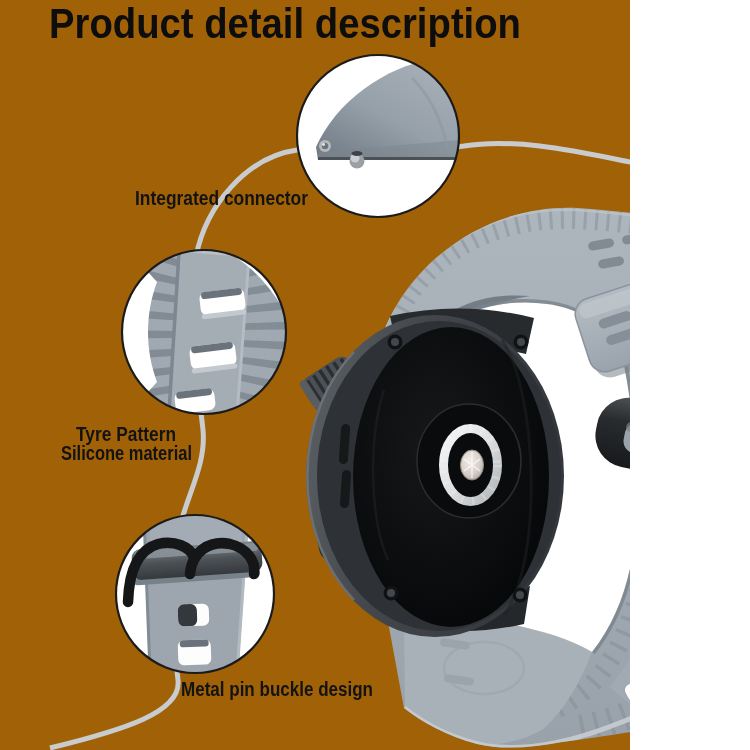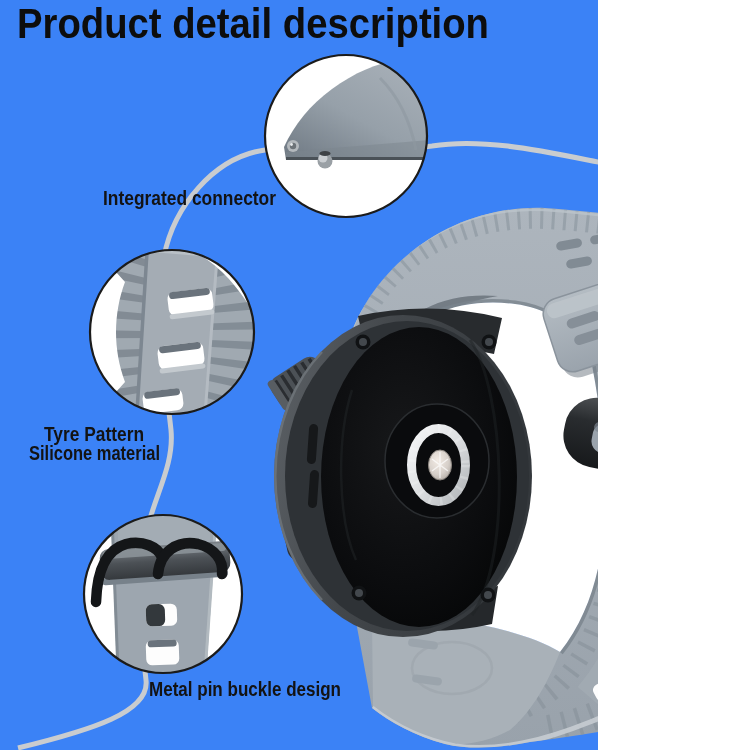--- a/index.html
+++ b/index.html
@@ -1,17 +1,17 @@
 <!DOCTYPE html>
 <html><head>
 <meta charset="utf-8">
 <style>
   html,body{margin:0;padding:0;background:#ffffff;}
-  .stage{position:relative;width:598px;height:750px;overflow:hidden;background:#3b82f6;
-         font-family:"Liberation Sans",sans-serif;}
+  .stage{position:relative;width:598px;height:750px;overflow:hidden;background:#a16207;
+         font-family:"Liberation Sans",sans-serif;padding-left:32px;}
   svg{display:block;}
   text{font-family:"Liberation Sans","DejaVu Sans",sans-serif;}
   .title-t{font-weight:bold;font-size:43px;fill:#0d0d0d;}
   .lbl{font-weight:bold;font-size:19.5px;fill:#131313;}
 </style>
 </head>
 <body>
 
 <div class="stage">
 <svg width="750" height="750" viewBox="0 0 750 750" xmlns="http://www.w3.org/2000/svg">

